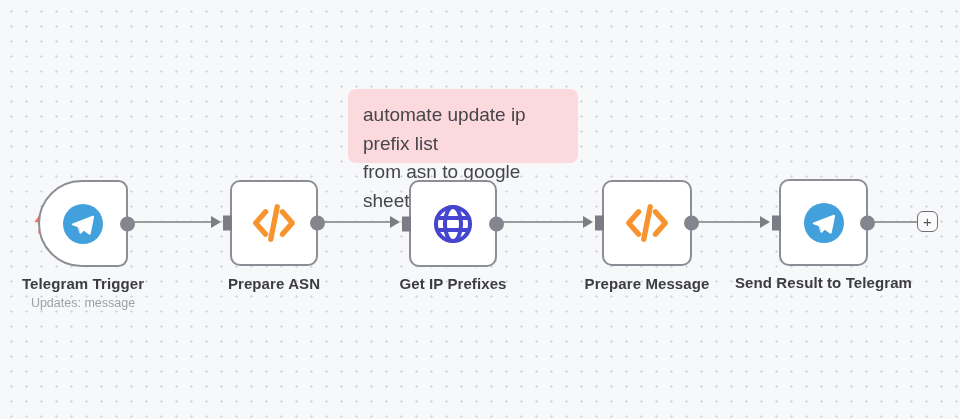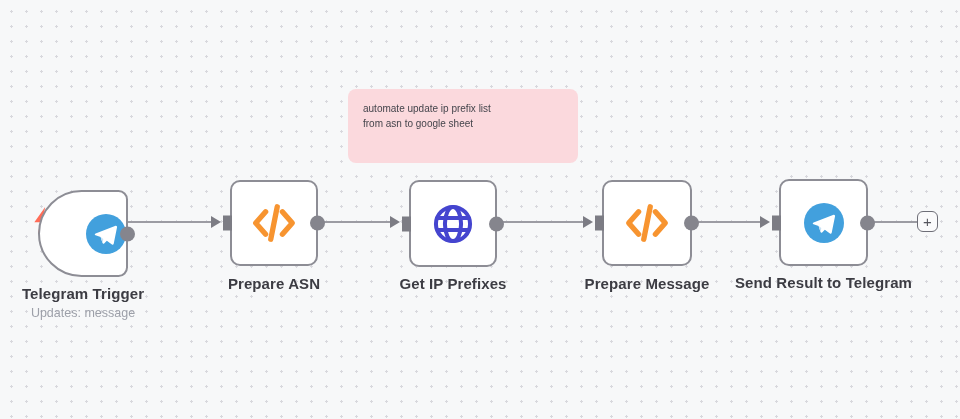--- a/index.html
+++ b/index.html
@@ -15,38 +15,37 @@
     background-position: 4px 4px;
   }
 
   
   .sticky {
     position: absolute; left: 348px; top: 89px;
     width: 230px; height: 74px;
     background: #fbd9dd;
     border-radius: 8px;
     padding: 12px 15px;
-    font-size: 10px; line-height: 1.5;
+    font-size: 19px; line-height: 1.5;
     color: #45454c;
     white-space: pre-line;
   }
 
   
   .node {
     position: absolute;
     width: 88px; height: 86px;
     background: #ffffff;
     border: 2px solid #8d8d95;
     border-radius: 10px;
     display: flex; align-items: center; justify-content: center;
   }
   .node-trigger {
-    left: 38px; top: 190px; width: 90px; height: 87px;
+    left: 38px; top: 180px; width: 90px; height: 87px;
     border-radius: 46px 10px 10px 46px;
-    justify-content: flex-end;
   }
   .node-extract-asn   { left: 230px; top: 180px; }
   .node-get-prefixes  { left: 409px; top: 180px; height: 87px; }
   .node-prepare-msg   { left: 602px; top: 180px; width: 90px; }
   .node-send-telegram { left: 779px; top: 179px; width: 89px; height: 87px; }
 
   .node-label {
     position: absolute; top: 93px; left: 50%;
     transform: translateX(-50%);
     width: 260px; text-align: center;

